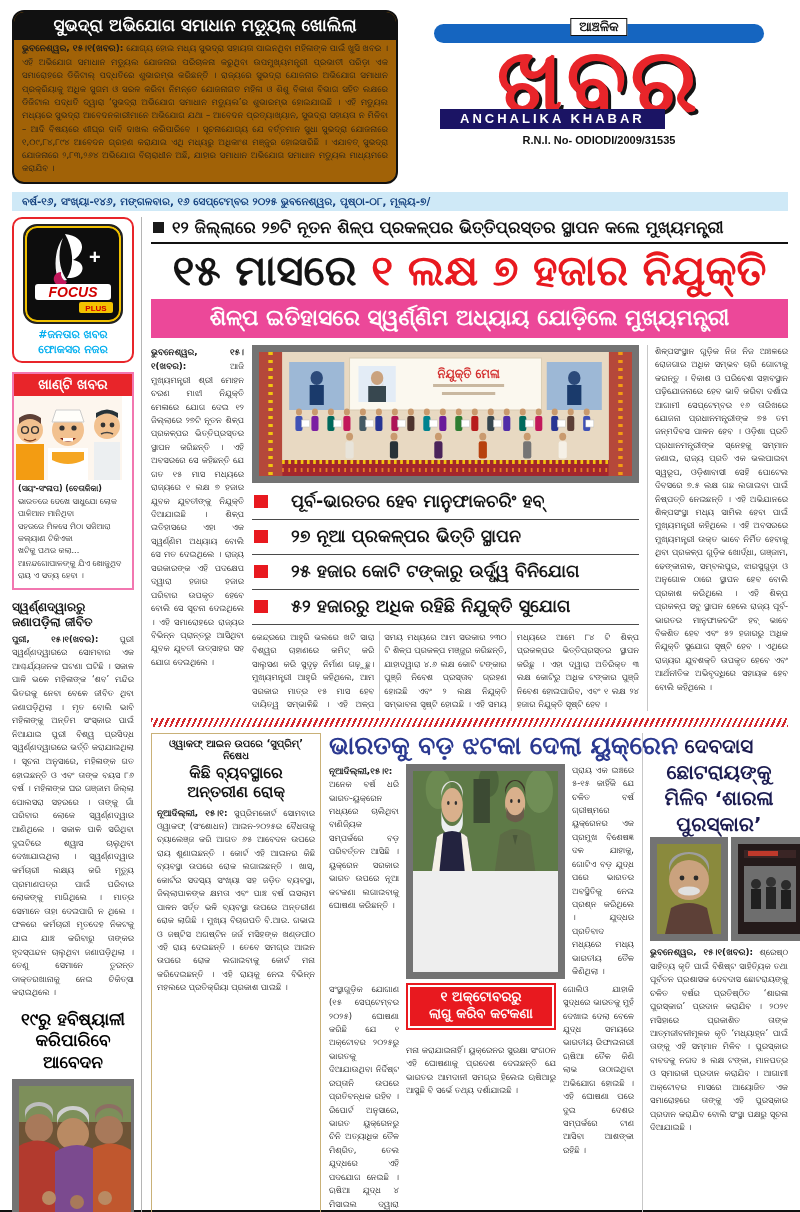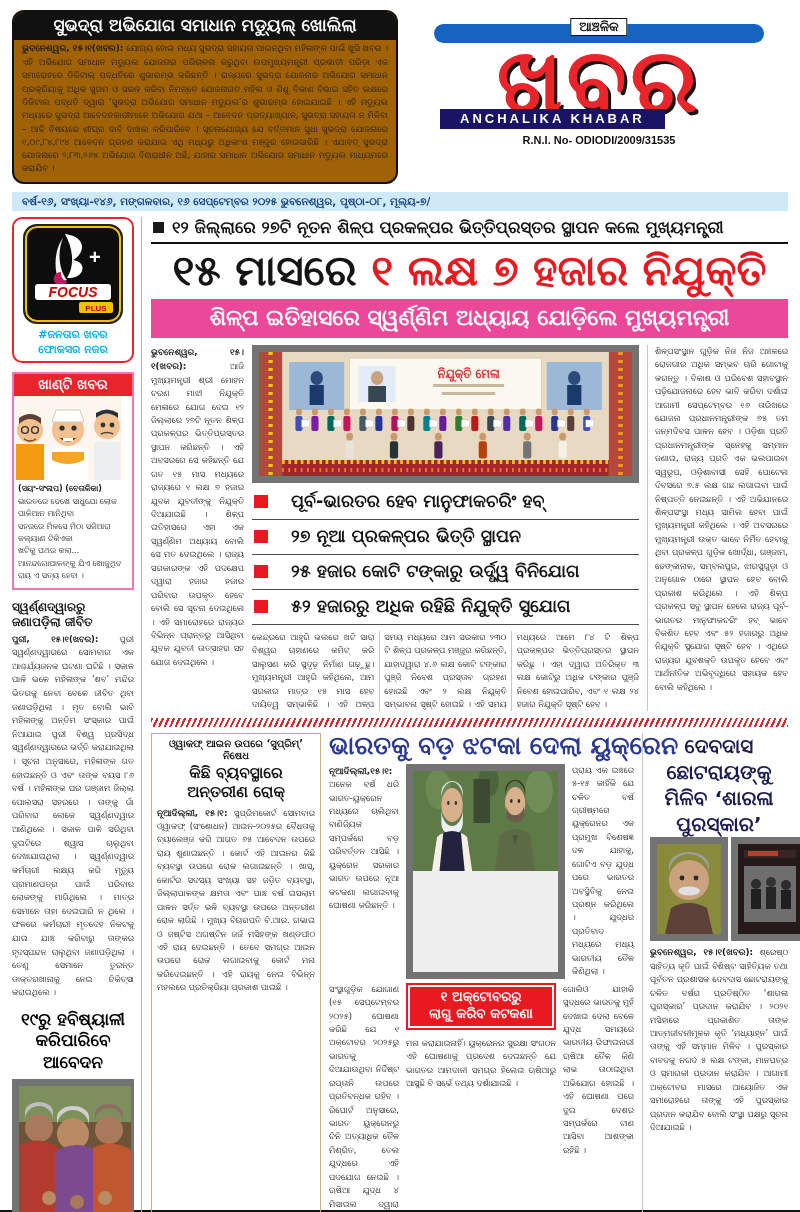--- a/index.html
+++ b/index.html
@@ -62,21 +62,21 @@
   .wakf{width:170px;flex:none;border:1px solid #c9b178;padding:4px 5px;box-sizing:border-box;}
   .wakf-kicker{font-size:10px;font-weight:bold;text-align:center;color:#111;}
   .wakf-headline{font-size:15.5px;font-weight:800;text-align:center;color:#111;margin:2px 0 4px;line-height:1.2;}
   .ukr{flex:1;min-width:0;}
   .ukr-headline{font-size:25px;font-weight:800;color:#2b3990;text-align:center;line-height:1.05;margin-bottom:4px;white-space:nowrap;}
   .ukr-row{display:flex;gap:7px;}
   .ukr-colA{width:70px;flex:none;}
   .ukr-colB{width:62px;flex:none;}
   .ukr-photo{flex:1;min-width:0;}
   .ukr-row2{display:flex;gap:7px;margin-top:4px;}
-  .redbox{background:#e8191f;border:2px solid #e8191f;box-shadow:inset 0 0 0 2px #fff;color:#fff;font-weight:bold;font-size:13.5px;text-align:center;padding:3px 2px 5px;line-height:1.3;white-space:pre-line;margin-bottom:7px;}
+  .redbox{background:#e8191f;border:2px solid #e8191f;box-shadow:inset 0 0 0 2px #fff;color:#fff;font-weight:bold;font-size:13.5px;text-align:center;padding:3px 2px 5px;line-height:1.3;white-space:pre-line;margin-bottom:14px;}
   .devdas{width:138px;flex:none;border-left:1px solid #c7c7c7;padding-left:7px;box-sizing:content-box;}
   .devdas-headline{font-size:20px;font-weight:800;color:#1b1b50;text-align:center;line-height:1.3;white-space:pre-line;}
   .devdas-photos{display:flex;gap:3px;margin-bottom:4px;}
 </style>
 </head>
 <body>
 
 <div class="page">
 
   <div class="top-row">

